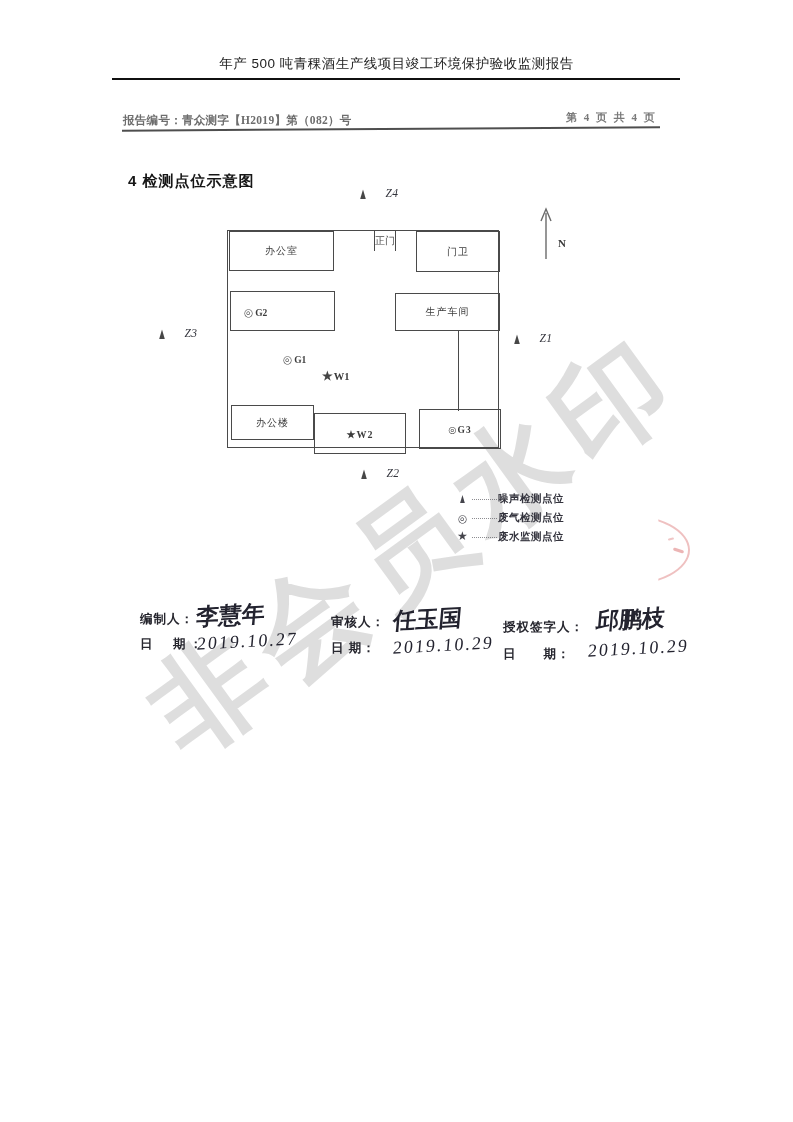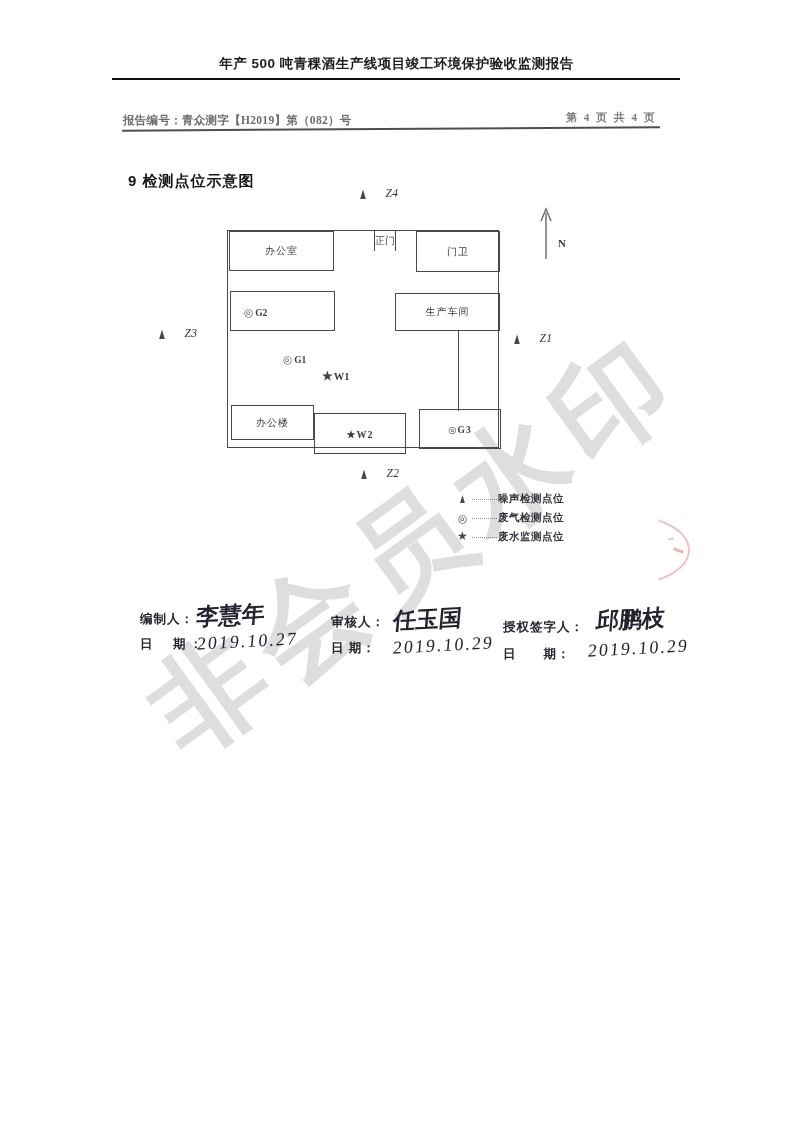--- a/index.html
+++ b/index.html
@@ -13,21 +13,21 @@
     position:absolute;left:-20px;top:330px;width:870px;height:430px;
     display:flex;align-items:center;justify-content:center;
     transform:rotate(-36deg);transform-origin:50% 50%;
     font-size:112px;font-weight:bold;letter-spacing:12px;
     color:rgba(128,128,128,0.26);white-space:nowrap;pointer-events:none;
     font-family:"Liberation Sans","DejaVu Sans",sans-serif;
   }
   
   .doc-title{
     position:absolute;left:0;right:0;top:55px;text-align:center;
-    font-size:13.5px;font-weight:bold;letter-spacing:.5px;color:#1c1c1c;
+    font-size:13.5px;font-weight:normal;letter-spacing:.5px;color:#1c1c1c;
     font-family:"Liberation Sans","DejaVu Sans",sans-serif;
   }
   .title-rule{position:absolute;left:112px;top:78px;width:568px;height:2px;background:#101010;}
   .report-no{
     position:absolute;left:123px;top:113px;font-size:11.5px;color:#6d6d6d;
     font-weight:bold;letter-spacing:.3px;
   }
   .page-indicator{position:absolute;left:566px;top:110px;font-size:11px;color:#7a7a7a;font-weight:bold;letter-spacing:2px;}
   .report-rule{position:absolute;left:122px;top:128px;width:538px;height:1.6px;background:#4e4e4e;transform:rotate(-0.35deg);}
   .section-title{
@@ -97,21 +97,21 @@
 <div class="page">
 
   <div class="watermark">非会员水印</div>
 
   <div class="doc-title">年产 500 吨青稞酒生产线项目竣工环境保护验收监测报告</div>
   <div class="title-rule"></div>
   <div class="report-no">报告编号：青众测字【H2019】第（082）号</div>
   <div class="page-indicator">第 4 页 共 4 页</div>
   <div class="report-rule"></div>
 
-  <div class="section-title">9 检测点位示意图</div>
+  <div class="section-title">4 检测点位示意图</div>
 
   <div>
 
     <div class="zmark" style="left:357px;top:187px;">
       <span class="tri">▲</span><span class="zlabel">Z4</span>
     </div>
     <div class="zmark" style="left:156px;top:327px;">
       <span class="tri">▲</span><span class="zlabel">Z3</span>
     </div>
     <div class="zmark" style="left:511px;top:332px;">

